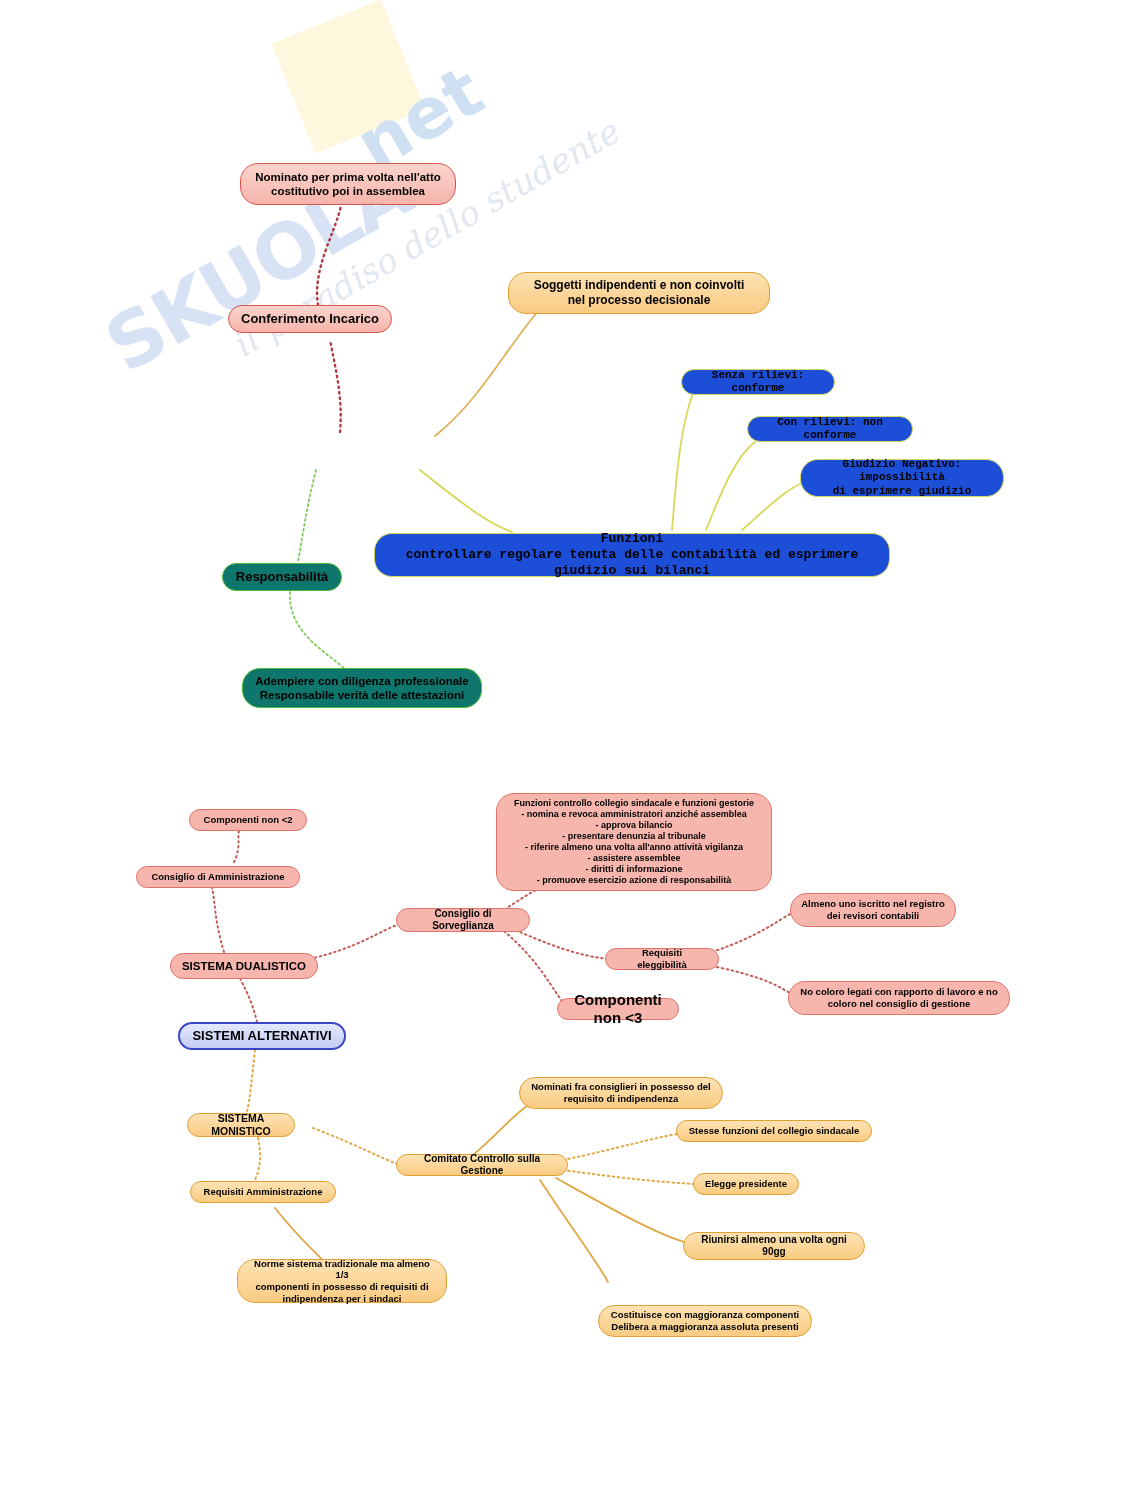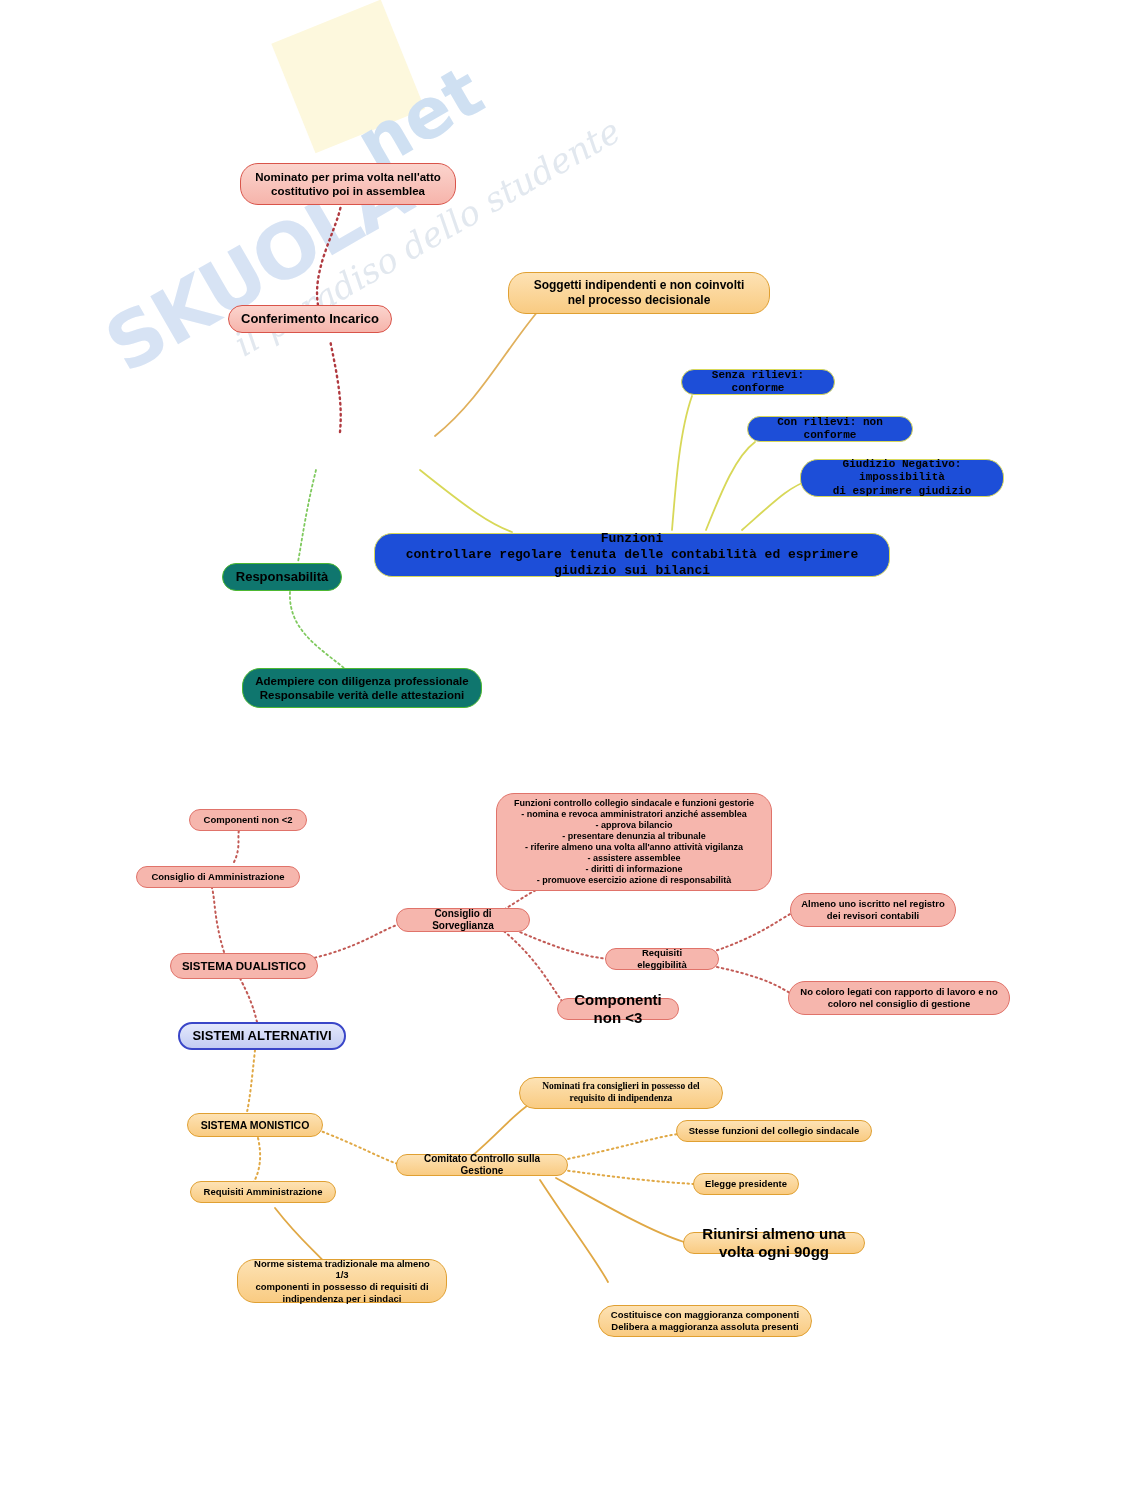--- a/index.html
+++ b/index.html
@@ -143,34 +143,34 @@
 
   <div class="node n-pink2" style="left:605px;top:948px;width:114px;height:22px;font-size:9.5px;">Requisiti eleggibilità</div>
 
   <div class="node n-pink2" style="left:788px;top:981px;width:222px;height:34px;font-size:9.5px;">No coloro legati con rapporto di lavoro e no
 coloro nel consiglio di gestione</div>
 
   <div class="node n-pink2" style="left:557px;top:998px;width:122px;height:22px;font-size:15px;">Componenti non &lt;3</div>
 
   <div class="node n-blue" style="left:178px;top:1022px;width:168px;height:28px;font-size:13px;border-radius:16px;">SISTEMI ALTERNATIVI</div>
 
-  <div class="node n-orange" style="left:519px;top:1077px;width:204px;height:32px;font-size:9.5px;font-family:Liberation Serif, serif;">Nominati fra consiglieri in possesso del
+  <div class="node n-orange" style="left:519px;top:1077px;width:204px;height:32px;font-size:9.5px;">Nominati fra consiglieri in possesso del
 requisito di indipendenza</div>
 
-  <div class="node n-orange" style="left:187px;top:1113px;width:136px;height:24px;font-size:10.5px;">SISTEMA MONISTICO</div>
+  <div class="node n-orange" style="left:187px;top:1113px;width:108px;height:24px;font-size:10.5px;">SISTEMA MONISTICO</div>
 
   <div class="node n-orange" style="left:676px;top:1120px;width:196px;height:22px;font-size:9.5px;">Stesse funzioni del collegio sindacale</div>
 
   <div class="node n-orange" style="left:396px;top:1154px;width:172px;height:22px;font-size:10px;">Comitato Controllo sulla Gestione</div>
 
   <div class="node n-orange" style="left:693px;top:1173px;width:106px;height:22px;font-size:9.5px;">Elegge presidente</div>
 
   <div class="node n-orange" style="left:190px;top:1181px;width:146px;height:22px;font-size:9.5px;">Requisiti Amministrazione</div>
 
-  <div class="node n-orange" style="left:683px;top:1232px;width:182px;height:22px;font-size:15px;text-align:center;">Riunirsi almeno una volta ogni 90gg</div>
+  <div class="node n-orange" style="left:683px;top:1232px;width:182px;height:28px;font-size:10px;text-align:center;">Riunirsi almeno una volta ogni 90gg</div>
 
   <div class="node n-orange" style="left:237px;top:1259px;width:210px;height:44px;font-size:9.5px;">Norme sistema tradizionale ma almeno 1/3
 componenti in possesso di requisiti di
 indipendenza per i sindaci</div>
 
   <div class="node n-orange" style="left:598px;top:1282px;width:214px;height:32px;font-size:9.5px;margin-top:23px;">Costituisce con maggioranza componenti
 Delibera a maggioranza assoluta presenti</div>
 
 </div>
 

